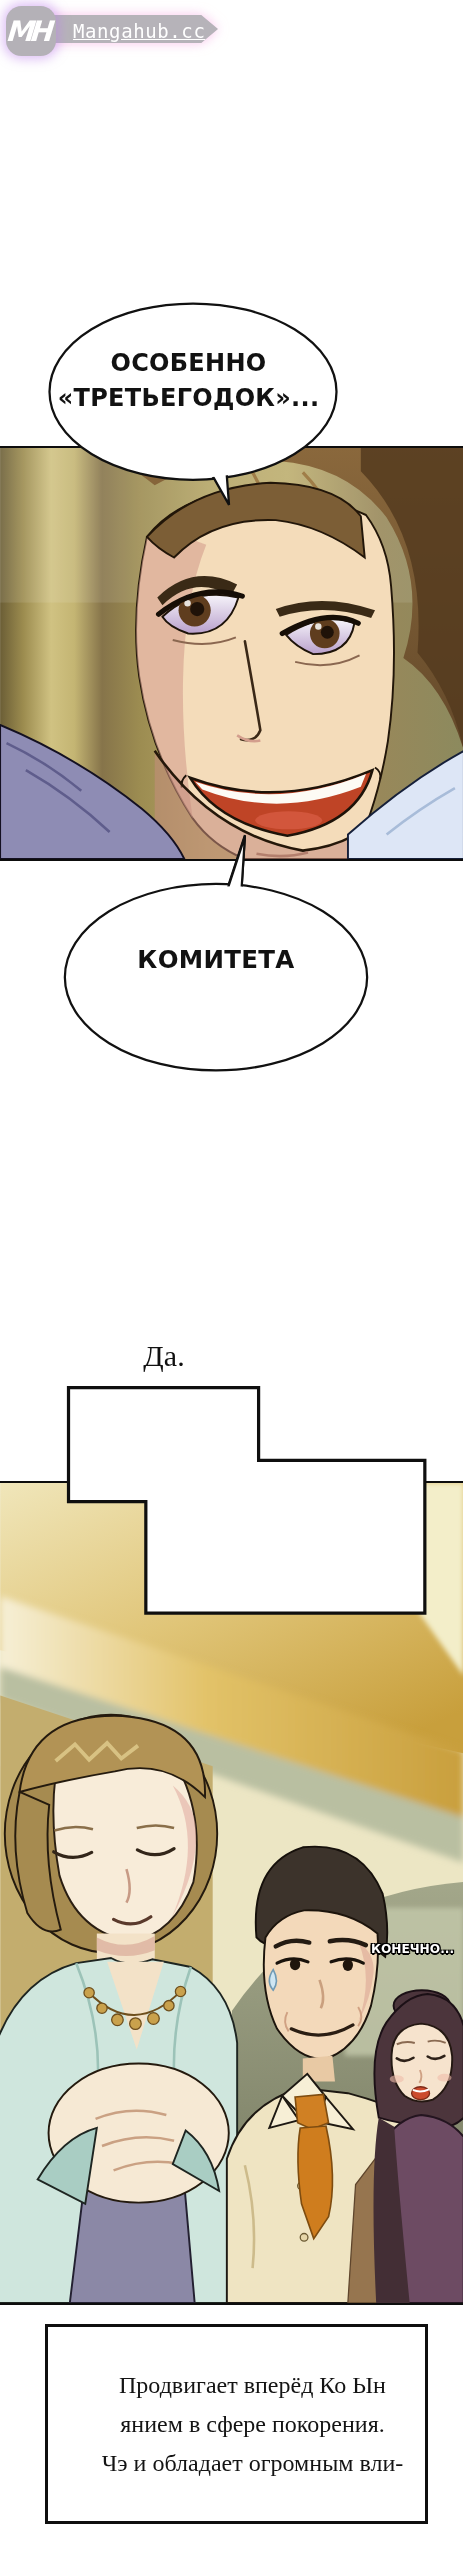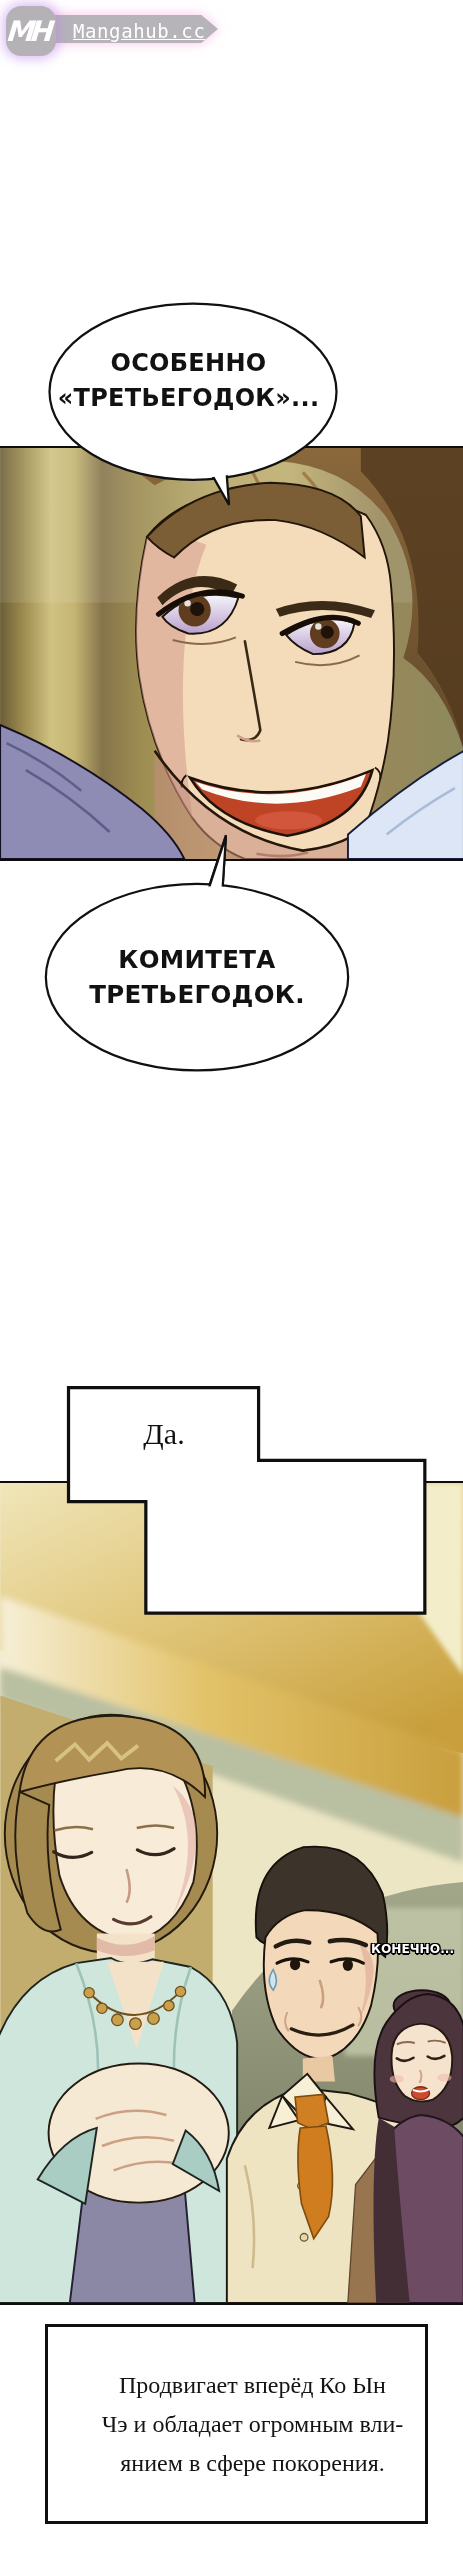--- a/index.html
+++ b/index.html
@@ -25,28 +25,28 @@
   #panel2{top:1481px;height:820px;}
   .panel svg{display:block;}
 
   
   .bubble{position:absolute;z-index:5;}
   .bubble svg{position:absolute;left:0;top:0;}
   .bubble-text{position:absolute;left:0;width:100%;text-align:center;
     font-family:"DejaVu Sans",sans-serif;font-weight:bold;color:#121212;}
   #bubble1{left:37px;top:290px;width:303px;height:222px;}
   #bubble1 .bubble-text{top:56px;font-size:24px;line-height:35px;letter-spacing:0.3px;}
-  #bubble2{left:33px;top:818px;width:328px;height:258px;}
+  #bubble2{left:52px;top:818px;width:328px;height:258px;}
   #bubble2 .bubble-text{top:124px;font-size:24.5px;line-height:35px;letter-spacing:0.3px;}
   .bubble-text span{display:block;}
 
   
   #nboxes{position:absolute;left:64px;top:1383px;width:366px;height:236px;z-index:5;}
   .ntext{position:absolute;z-index:6;font-family:"Liberation Serif","DejaVu Serif",serif;color:#111;text-align:center;}
-  #ntext1{left:69px;top:1417px;width:190px;font-size:30px;}
+  #ntext1{left:69px;top:1339px;width:190px;font-size:30px;}
   #ntext2{left:153px;top:1504px;width:266px;font-size:24px;line-height:38px;}
   #ntext2 span{display:block;}
 
   
   .shout{position:absolute;left:365px;top:459px;width:95px;z-index:3;
     font-family:"DejaVu Sans",sans-serif;font-weight:bold;font-size:12.2px;color:#ffffff;text-align:center;
     text-shadow:-1.3px -1.3px 0 #000,1.3px -1.3px 0 #000,-1.3px 1.3px 0 #000,1.3px 1.3px 0 #000,0 1.9px 0 #000;}
 
   
   #caption{position:absolute;left:45px;top:2324px;width:383px;height:200px;box-sizing:border-box;
@@ -173,21 +173,20 @@
   <div id="bubble2" class="bubble">
     <svg width="328" height="258" viewBox="0 0 510 400">
       <path d="M273,108 L300,26 L295,104" fill="#ffffff" stroke="#111111" stroke-width="3.5"></path>
       <ellipse cx="255" cy="247" rx="235" ry="145" fill="#ffffff" stroke="#111111" stroke-width="3.5"></ellipse>
       <path d="M273,112 L300,30 L295,108 Z" fill="#ffffff" stroke="none"></path>
       <path d="M273,110 L300,28 M300,28 L295,106" fill="none" stroke="#111111" stroke-width="3.5"></path>
       <ellipse cx="255" cy="247" rx="232" ry="142" fill="#ffffff" stroke="none"></ellipse>
     </svg>
     <div class="bubble-text">
       <span>КОМИТЕТА</span>
-      <span>ТРЕТЬЕГОДОК.</span>
     </div>
   </div>
 
   <div id="panel2" class="panel">
     <svg width="464" height="820" viewBox="0 0 720 1274">
       <defs>
         <linearGradient id="ceilG" x1="0" y1="0" x2=".8" y2="1">
           <stop offset="0" stop-color="#f0e6ba"></stop>
             <stop offset=".5" stop-color="#e0c578"></stop>
             <stop offset="1" stop-color="#c89f3c"></stop>
@@ -308,18 +307,18 @@
     <div class="shout">КОНЕЧНО...</div>
   </div>
 
   <svg id="nboxes" viewBox="0 0 568 366">
     <path d="M7,7 L302,7 L302,120 L560,120 L560,357 L127,357 L127,184 L7,184 Z" fill="#ffffff" stroke="#0f0f0f" stroke-width="5"></path>
   </svg>
   <div id="ntext1" class="ntext">Да.</div>
 
   <div id="caption">
     <div>Продвигает вперёд Ко Ын</div>
+    <div>янием в сфере покорения.</div>
     <div>Чэ и обладает огромным вли-</div>
-    <div>янием в сфере покорения.</div>
   </div>
 
 </div>
 
 
 </body></html>

